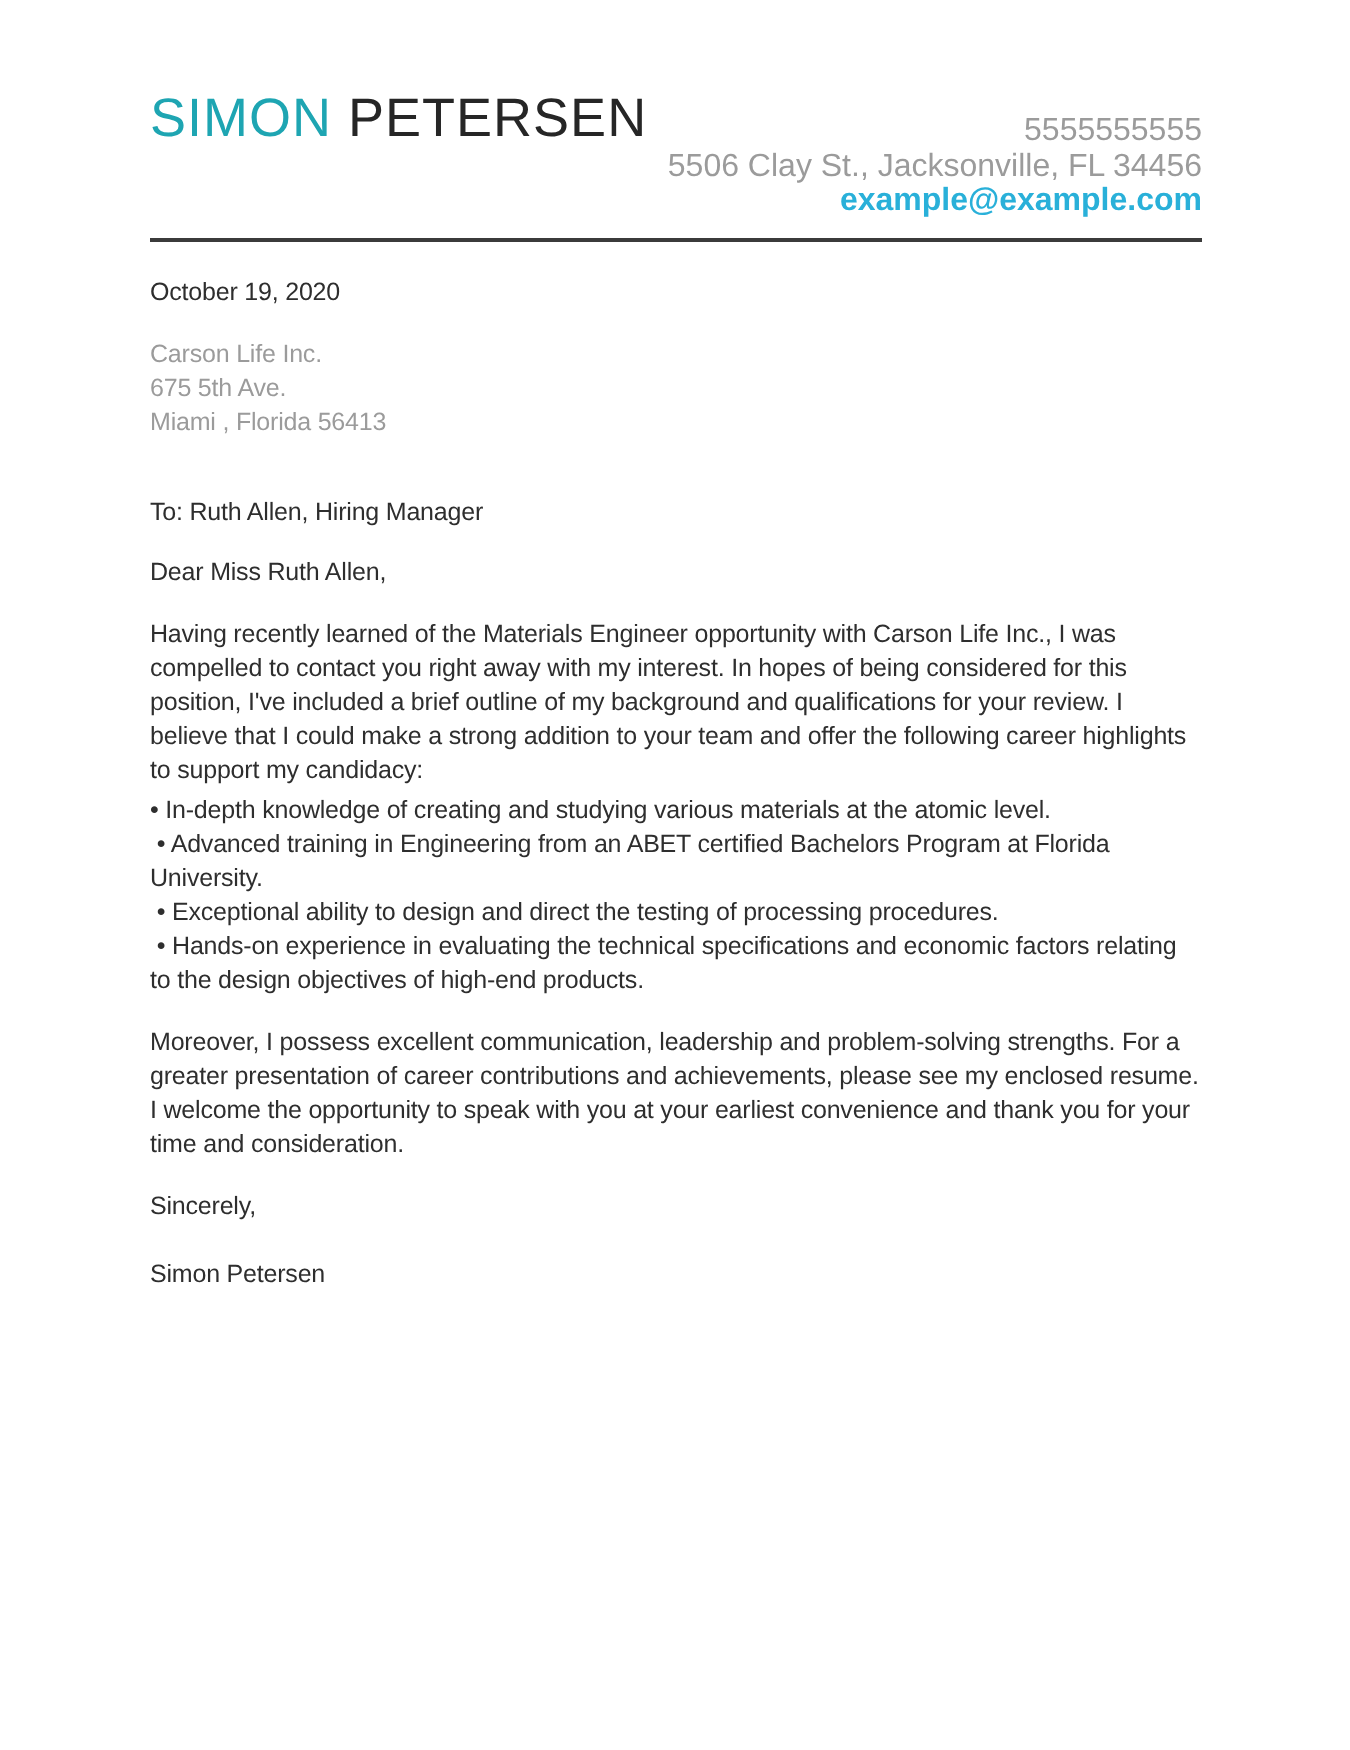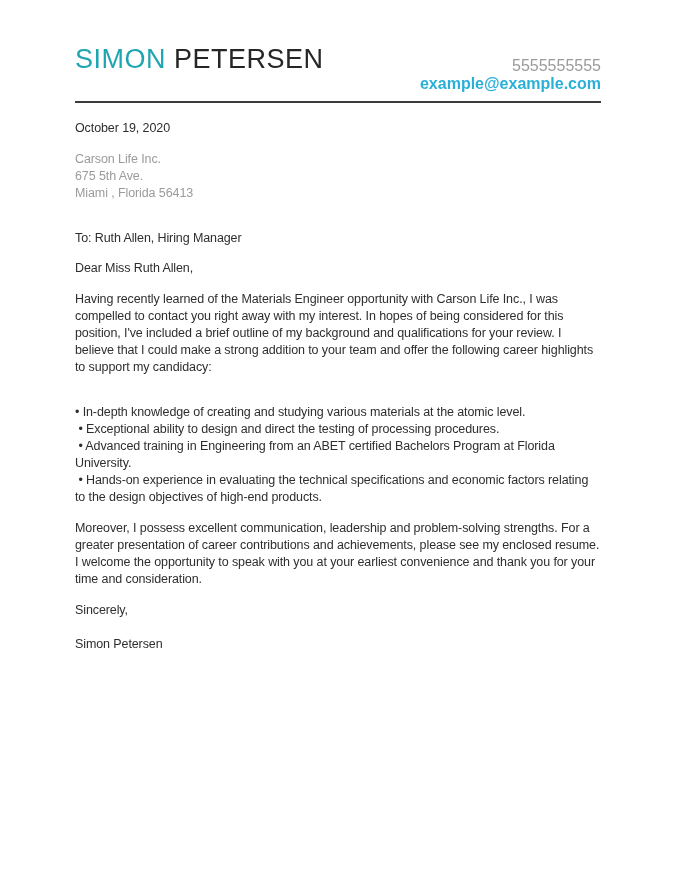--- a/index.html
+++ b/index.html
@@ -53,34 +53,35 @@
   .body-text {
     font-size: 12.5px;
     line-height: 17px;
     letter-spacing: -0.1px;
   }
   .date { margin-top: 17px !important; color: #2e2e2e; }
   .recipient { margin-top: 14px; color: var(--muted, #9b9b9b); }
   .to-line { margin-top: 28px !important; }
   .salutation { margin-top: 13px !important; }
   .para { margin-top: 14px !important; }
-  .bullets { margin-top: 28px; }
+  .bullets { margin-top: 3px; }
   .bullet { white-space: pre-wrap; }
   .closing { margin-top: 14px !important; }
   .signature { margin-top: 17px !important; }
 </style>
 </head>
 <body>
 
 <div class="page">
 
   <header class="header">
     <h1 class="name"><span class="first">SIMON</span> <span class="last">PETERSEN</span></h1>
     <div class="contact">
       <div>5555555555</div>
+      <div>5506 Clay St., Jacksonville, FL 34456</div>
       <a class="email">example@example.com</a>
     </div>
   </header>
 
   <hr class="rule">
 
   <main class="body-text">
     <p class="date">October 19, 2020</p>
 
     <div class="recipient">
@@ -89,22 +90,22 @@
       <div>Miami , Florida 56413</div>
     </div>
 
     <p class="to-line">To: Ruth Allen, Hiring Manager</p>
     <p class="salutation">Dear Miss Ruth Allen,</p>
 
     <p class="para">Having recently learned of the Materials Engineer opportunity with Carson Life Inc., I was compelled to contact you right away with my interest. In hopes of being considered for this position, I've included a brief outline of my background and qualifications for your review. I believe that I could make a strong addition to your team and offer the following career highlights to support my candidacy:</p>
 
     <div class="bullets">
       <p class="bullet">• In-depth knowledge of creating and studying various materials at the atomic level.</p>
+      <p class="bullet"> • Advanced training in Engineering from an ABET certified Bachelors Program at Florida University.</p>
       <p class="bullet"> • Exceptional ability to design and direct the testing of processing procedures.</p>
-      <p class="bullet"> • Advanced training in Engineering from an ABET certified Bachelors Program at Florida University.</p>
       <p class="bullet"> • Hands-on experience in evaluating the technical specifications and economic factors relating to the design objectives of high-end products.</p>
     </div>
 
     <p class="para">Moreover, I possess excellent communication, leadership and problem-solving strengths. For a greater presentation of career contributions and achievements, please see my enclosed resume. I welcome the opportunity to speak with you at your earliest convenience and thank you for your time and consideration.</p>
 
     <p class="closing">Sincerely,</p>
     <p class="signature">Simon Petersen</p>
   </main>
 
 </div>

